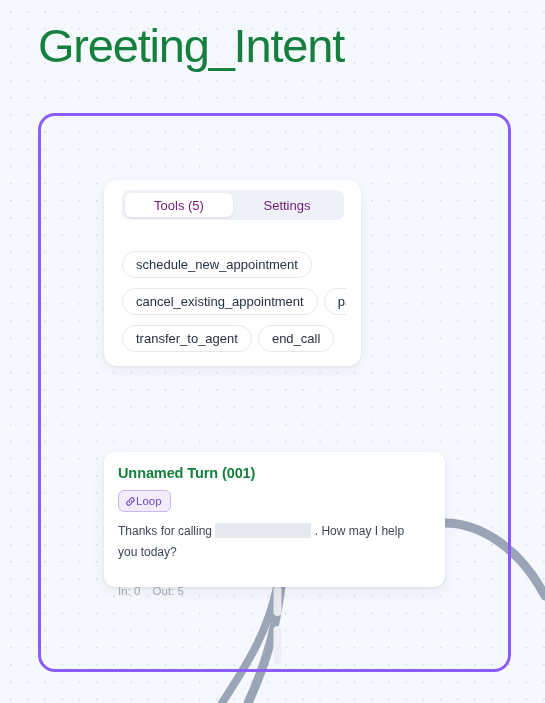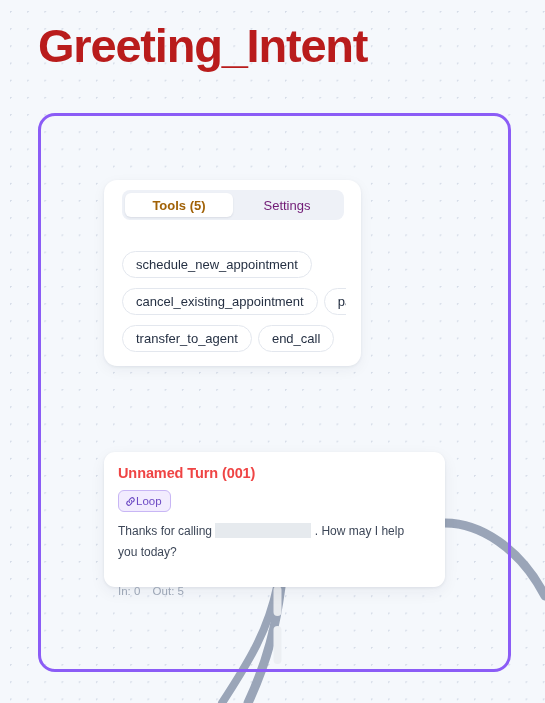--- a/index.html
+++ b/index.html
@@ -24,22 +24,22 @@
     background-size: 17.2px 17.2px;
     background-position: 10px 11px;
   }
 
   
   #page-title {
     position: absolute;
     left: 38px;
     top: 15px;
     font-size: 47px;
-    font-weight: bold;
-    color: #b91c1c;
+    font-weight: normal;
+    color: #15803d;
     letter-spacing: -1.2px;
     line-height: 62px;
     white-space: nowrap;
   }
 
   
   #edges {
     position: absolute;
     left: 0;
     top: 0;
@@ -91,22 +91,22 @@
     display: flex;
     align-items: center;
     justify-content: center;
     font-size: 13px;
     border-radius: 6px;
     color: #701a75;
     font-weight: normal;
   }
   .tab.active {
     background: #ffffff;
-    color: #a16207;
-    font-weight: bold;
+    color: #701a75;
+    font-weight: normal;
     box-shadow: 0 1px 2px rgba(28,40,64,0.10);
   }
 
   #tool-pill-area {
     position: absolute;
     left: 18px;
     top: 66px;
     width: 224px;
     height: 112px;
     overflow: hidden;
@@ -141,21 +141,21 @@
     height: 135px;
     background: #ffffff;
     border-radius: 11px;
     box-shadow: 0 1px 3px rgba(28,40,64,0.08), 0 5px 16px rgba(28,40,64,0.06);
     box-sizing: border-box;
     padding: 11px 14px;
   }
   #turn-title {
     font-size: 14.5px;
     font-weight: bold;
-    color: #ef4444;
+    color: #15803d;
     line-height: 20px;
     letter-spacing: -0.1px;
   }
   #loop-badge {
     display: inline-flex;
     align-items: center;
     gap: 0;
     margin-top: 7px;
     height: 20px;
     padding: 0 8px 0 6px;

